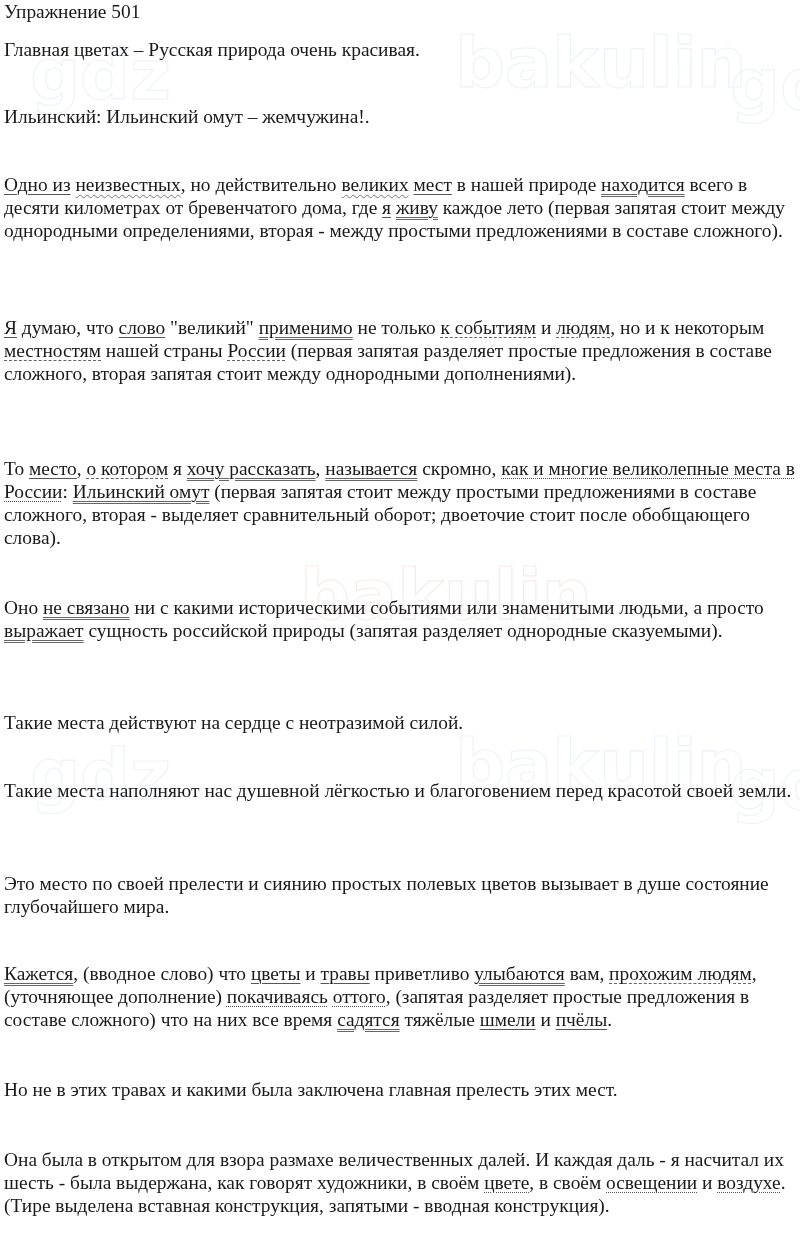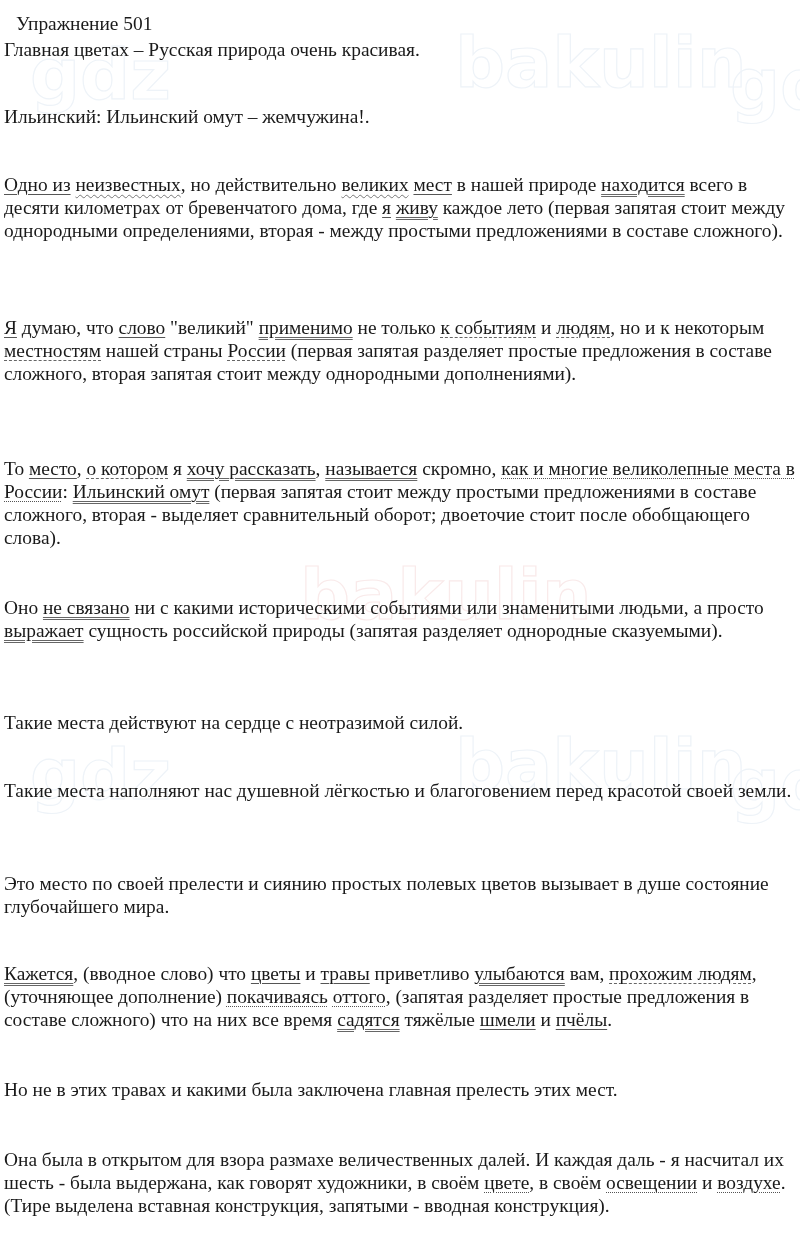--- a/index.html
+++ b/index.html
@@ -10,21 +10,21 @@
     font-size: 19.4px;
     line-height: 23px;
   }
   .watermark { position: absolute; inset: 0; pointer-events: none; z-index: 0; }
   .watermark span {
     position: absolute; font-family: "DejaVu Sans", sans-serif; font-weight: bold;
     color: transparent; -webkit-text-stroke: 1.2px #eef3f8; font-size: 70px; line-height: 1;
   }
   .watermark .red { -webkit-text-stroke: 1.2px #f9eaea; }
   .doc { position: relative; z-index: 1; padding: 0 0 0 4px; width: 800px; box-sizing: border-box; }
-  .title { position: absolute; left: 4px; top: 0px; margin: 12px; font-size: 19.4px; font-weight: normal; white-space: nowrap; }
+  .title { position: absolute; left: 4px; top: 0px; margin: 0; font-size: 19.4px; font-weight: normal; white-space: nowrap; }
   .para { position: absolute; left: 4px; width: 800px; margin: 0; }
   .seg { }
   .u-s { text-decoration: underline; text-decoration-color: #555; text-underline-offset: 3px; text-decoration-thickness: 1px; text-align: center; }
   .u-d { text-decoration: underline double; text-decoration-color: #666; text-underline-offset: 3px; text-decoration-thickness: 1px; }
   .u-w { text-decoration: underline wavy; text-decoration-color: #777; text-underline-offset: 3px; text-decoration-thickness: 1px; }
   .u-o { text-decoration: underline dashed; text-decoration-color: #666; text-underline-offset: 3px; text-decoration-thickness: 1px; }
   .u-a { text-decoration: underline dotted; text-decoration-color: #555; text-underline-offset: 3px; text-decoration-thickness: 1.2px; }
 </style>
 </head>
 <body>

